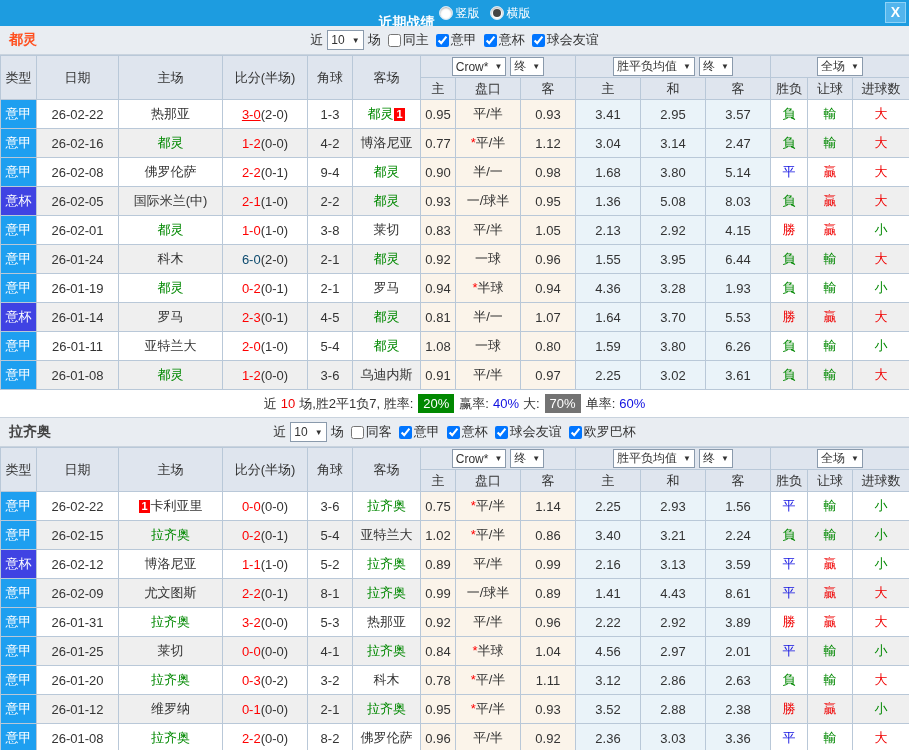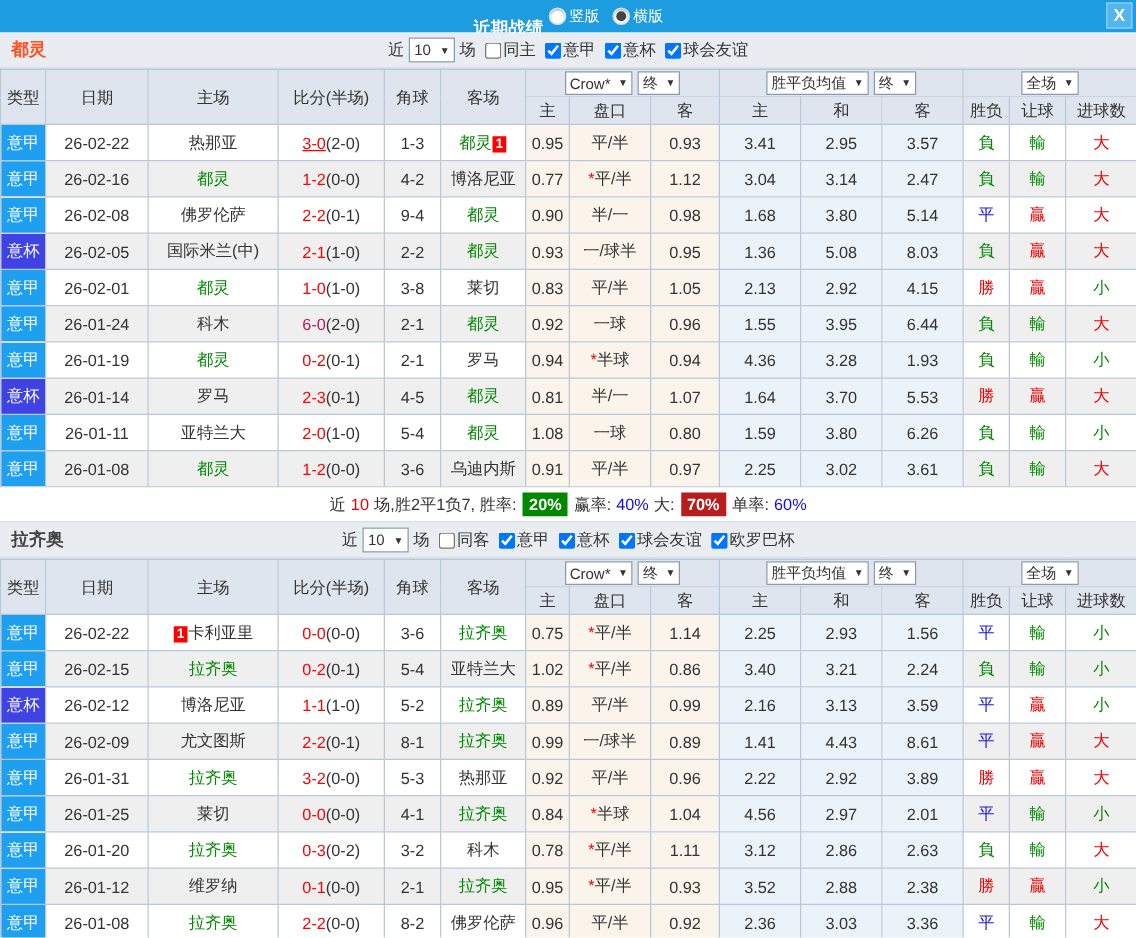--- a/index.html
+++ b/index.html
@@ -28,21 +28,21 @@
   tbody td{height:28px;font-size:13px;background:#fff;}
   tr.even td{background:#efefef;}
   td.cell-type{color:#fff;}
   td.cell-odds, tr.even td.cell-odds{background:#fbf4ea;}
   td.cell-avg,  tr.even td.cell-avg {background:#eaf3f9;}
   .hdr-select{background:#fff;border:1px solid #8a9aac;height:17px;padding:0 3px;display:inline-flex;align-items:center;gap:6px;font-size:12px;margin:0 2px;cursor:pointer;vertical-align:middle;}
   .badge{display:inline-block;background:#ff0000;color:#fff;font-size:11px;font-weight:bold;line-height:13px;padding:0 2px;margin:0 1px;}
   
   .summary{height:27px;display:flex;align-items:center;justify-content:center;font-size:13px;border-bottom:1px solid #c9d3de;background:#fff;}
   .sum-seg{margin:0 2px;}
-  .pct-badge{color:#fff;font-weight:bold;padding:2px 5px;margin:0 3px;}
+  .pct-badge{color:#fff;font-weight:normal;padding:2px 5px;margin:0 3px;}
 </style>
 </head>
 <body>
 
 <div class="titlebar">
   <span class="title">近期战绩</span>
   <span class="radio-group">
     <span class="radio">
       <span class="radio-circle"></span>
       <span>竖版</span>
@@ -231,21 +231,21 @@
           <td class="cell-avg">2.92</td>
           <td class="cell-avg">4.15</td>
           <td style="color: rgb(240, 0, 0);">勝</td>
           <td style="color: rgb(240, 0, 0);">贏</td>
           <td style="color: rgb(0, 136, 0);">小</td>
         </tr>
         <tr class="even">
           <td class="cell-type" style="background: rgb(30, 159, 240);">意甲</td>
           <td>26-01-24</td>
           <td><span>科木</span></td>
-          <td><span style="color: #be185d; text-align: center;">6-0</span><span>(2-0)</span></td>
+          <td><span style="color: #0c4a6e; text-align: center;">6-0</span><span>(2-0)</span></td>
           <td>2-1</td>
           <td><span style="color: rgb(0, 136, 0);">都灵</span></td>
           <td class="cell-odds">0.92</td>
           <td class="cell-odds"><span>一球</span></td>
           <td class="cell-odds">0.96</td>
           <td class="cell-avg">1.55</td>
           <td class="cell-avg">3.95</td>
           <td class="cell-avg">6.44</td>
           <td style="color: rgb(0, 136, 0);">負</td>
           <td style="color: rgb(0, 136, 0);">輸</td>
@@ -322,21 +322,21 @@
       </tbody>
   </table>
   <div class="summary">
       <span class="sum-seg">近</span>
       <span class="sum-seg" style="color: rgb(240, 0, 0);">10</span>
       <span class="sum-seg">场,胜2平1负7, 胜率:</span>
       <span class="pct-badge" style="background: rgb(0, 136, 0);">20%</span>
       <span class="sum-seg">赢率:</span>
       <span class="sum-seg" style="color: rgb(16, 16, 224);">40%</span>
       <span class="sum-seg">大:</span>
-      <span class="pct-badge" style="background: #b91c1c;">70%</span>
+      <span class="pct-badge" style="background: #737373;">70%</span>
       <span class="sum-seg">单率:</span>
       <span class="sum-seg" style="color: rgb(16, 16, 224);">60%</span>
     </div>
 </div>
 
 <div class="section">
   <div class="filter-row">
     <span class="team-name" style="color: rgb(68, 68, 68);">拉齐奥</span>
     <span class="filter-center">
       <span>近</span>

